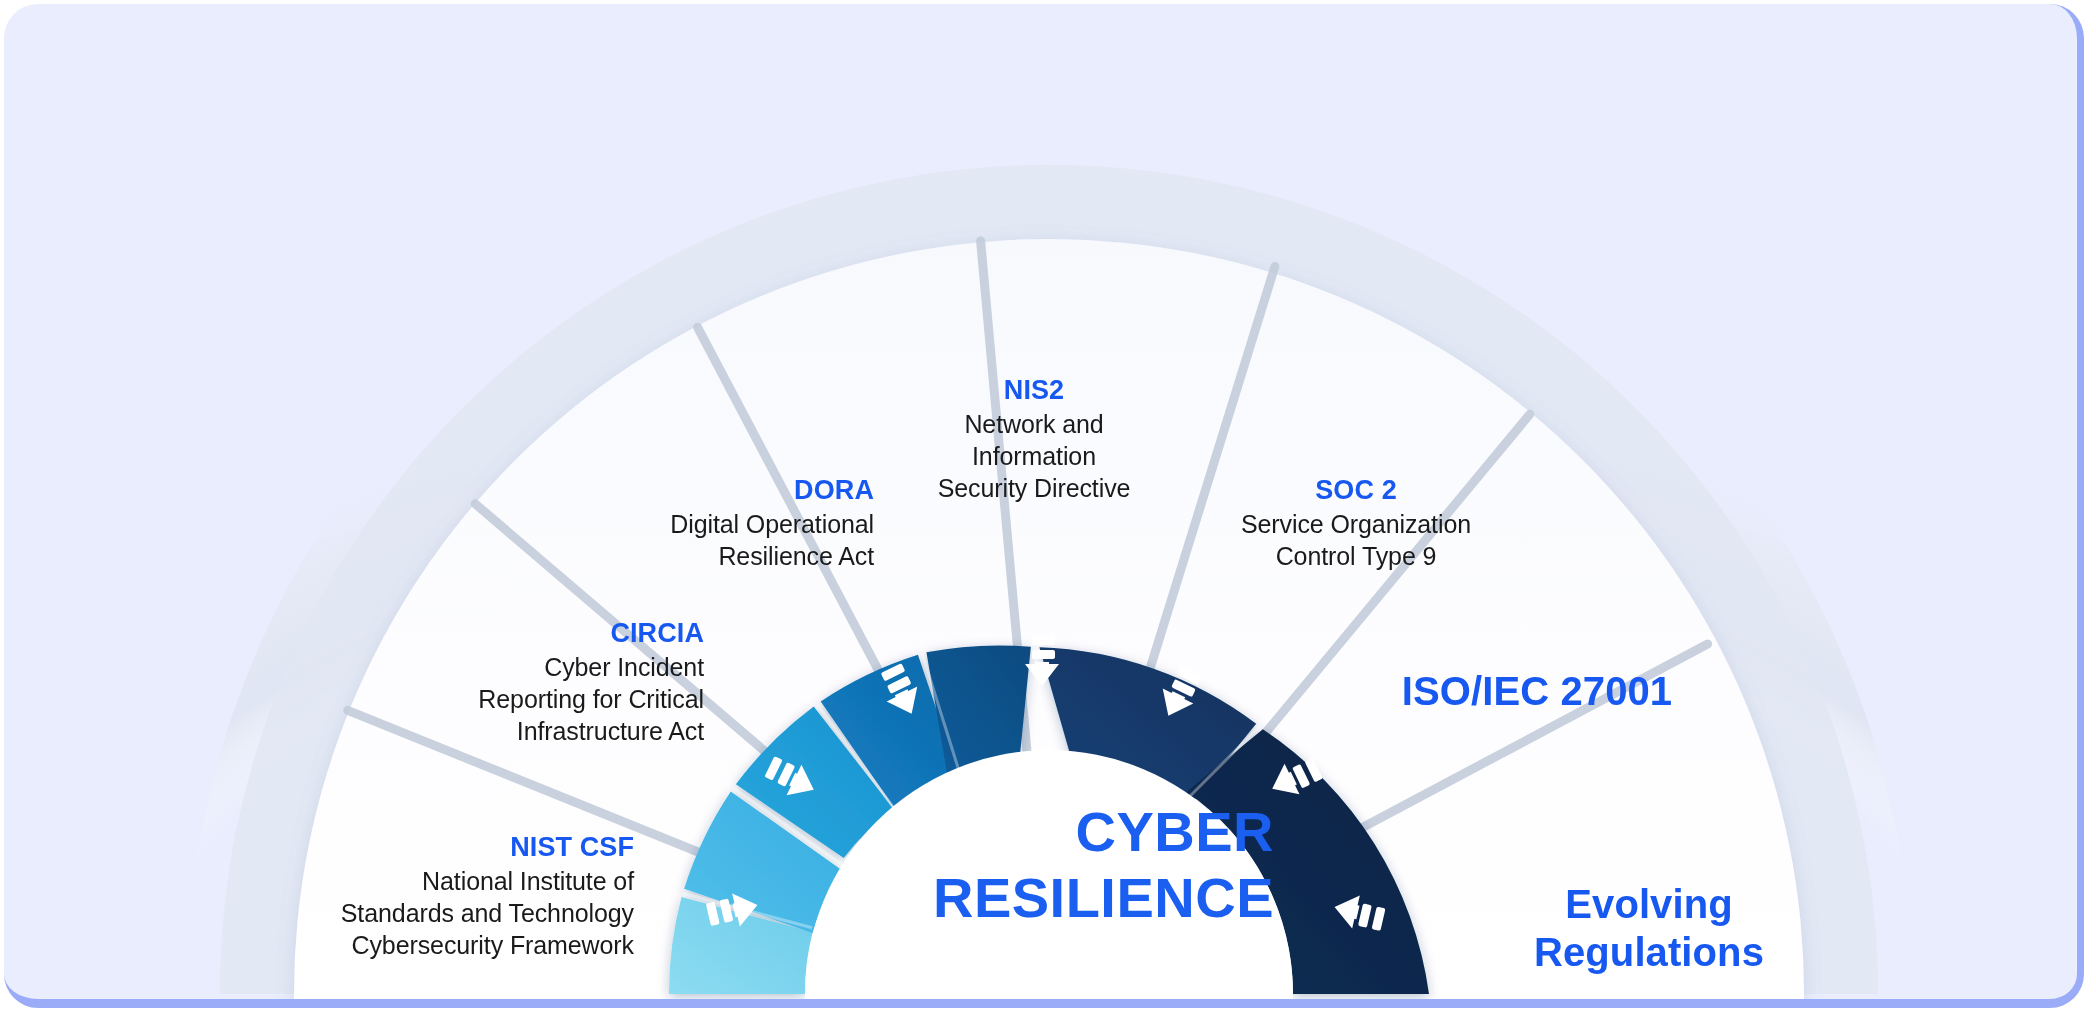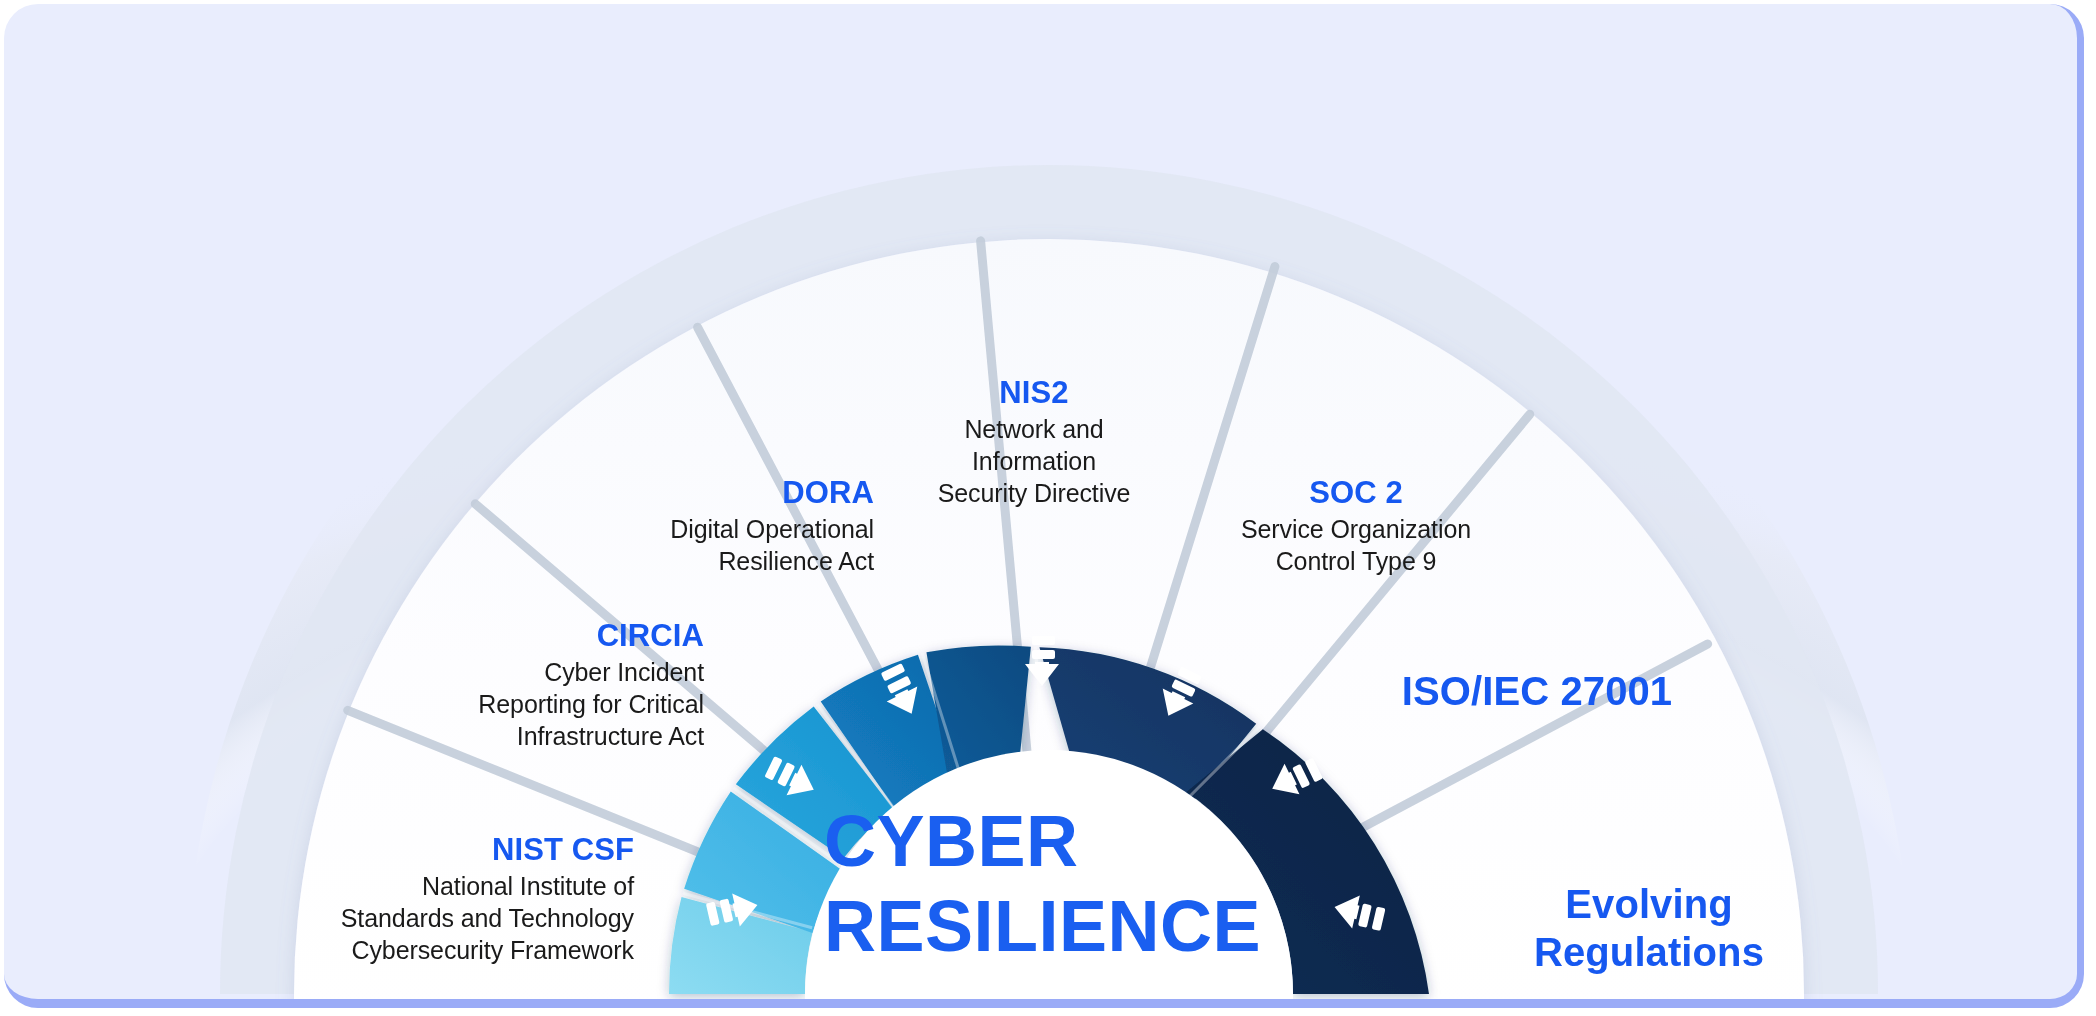--- a/index.html
+++ b/index.html
@@ -43,40 +43,40 @@
     color: #1a1a1a;
     font-size: 25px;
     line-height: 1.27;
     white-space: pre-line;
     letter-spacing: -0.1px;
   }
   .lbl .ttl {
     display: block;
     color: #1658f0;
     font-weight: bold;
-    font-size: 31px;
+    font-size: 27px;
     letter-spacing: 0.1px;
     margin-bottom: 2px;
   }
   .lbl.ra { text-align: right; }
   .lbl.la { text-align: center; }
   .lbl.ca { text-align: center; }
   .bigonly .ttl {
     font-size: 40px;
     margin-bottom: 0;
   }
   #center-text {
     position: absolute;
     left: 820px;
     top: 795px;
     width: 450px;
-    text-align: left;
+    text-align: right;
     color: #1a5ff0;
     font-weight: bold;
-    font-size: 72px;
+    font-size: 56px;
     line-height: 1.18;
     letter-spacing: 0.5px;
   }
   #center-text span { display: block; }
 </style>
 </head>
 <body>
 
 <div id="card">
   <div id="stage">

